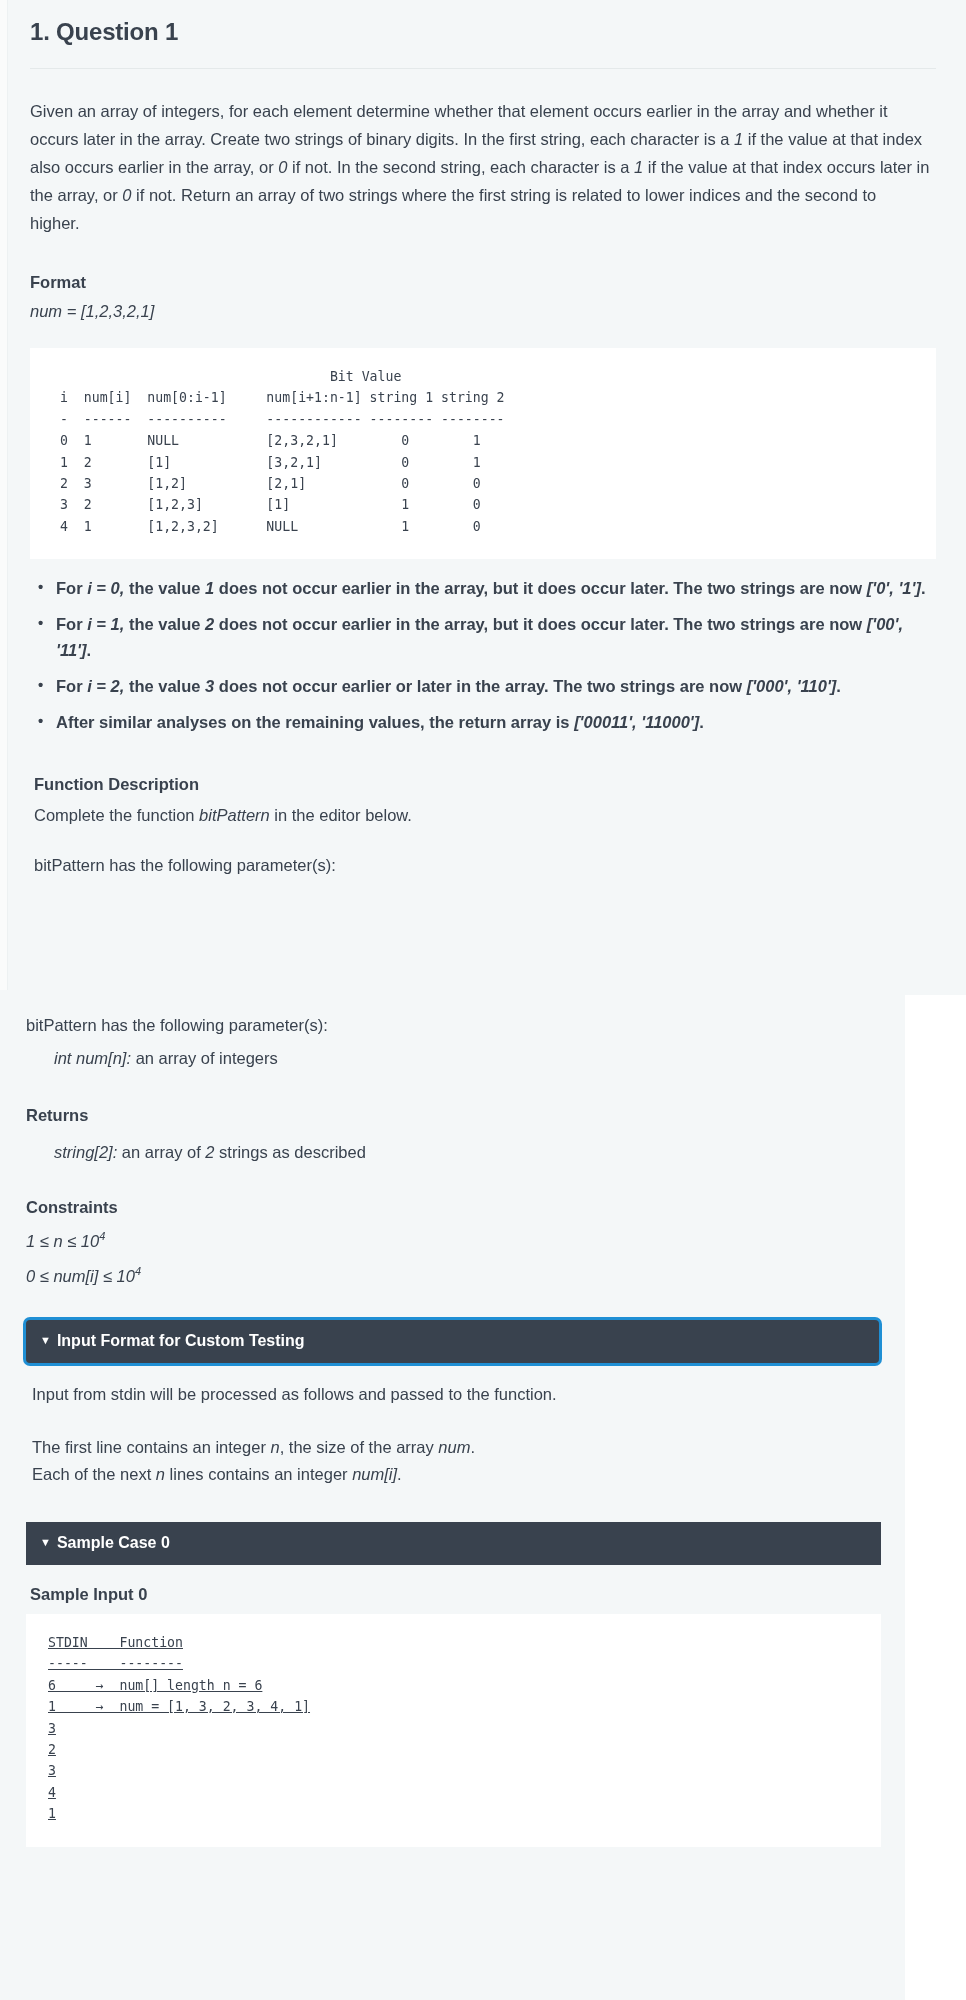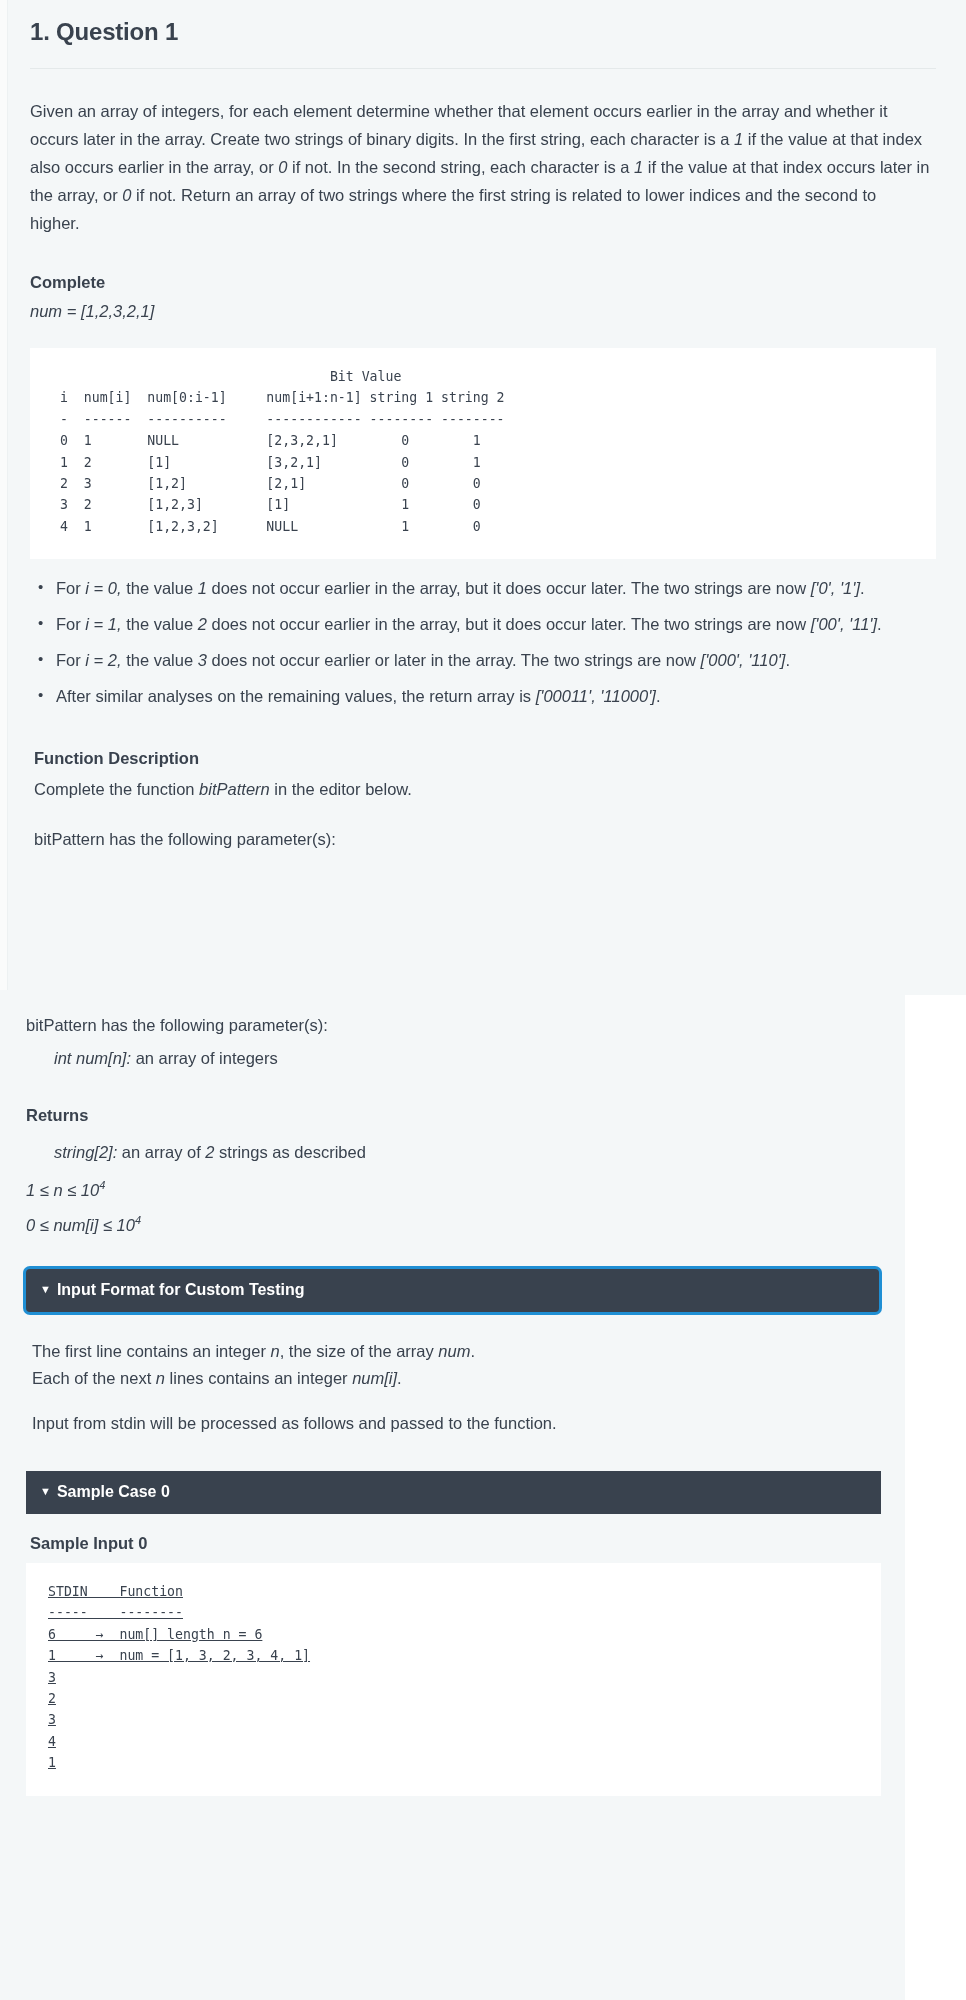--- a/index.html
+++ b/index.html
@@ -54,20 +54,21 @@
     white-space:pre;
     overflow:hidden;
   }
   #example-table-box{
     margin:26px 30px 0 30px;background:#be185d;
     height:205px;box-sizing:border-box;
   }
   ul.bullets{
     margin:22px 30px 1px 30px;padding:0 0 0 22px;
     list-style:none;
+    font-weight:bold;
   }
   ul.bullets li{
     position:relative;font-size:16.5px;line-height:26px;margin:0 0 10px 0;
     padding-left:4px;
   }
   ul.bullets li:before{
     content:"\2022";position:absolute;left:-14px;top:-1px;color:#39424e;font-size:15px;
   }
   #func-desc-head{margin:40px 0 0 34px;}
   #func-desc-body{margin:8px 0 0 34px;font-size:16.5px;line-height:26px;}
@@ -131,21 +132,21 @@
 
   <div class="left-rail"></div>
 
   <h1 id="page-title">1. Question 1</h1>
   <div id="title-rule"></div>
 
   <div id="intro-wrap">
     <p class="para"><span>Given an array of integers, for each element determine whether that element occurs earlier in the array and whether it occurs later in the array. Create two strings of binary digits. In the first string, each character is a </span><span class="i">1</span><span> if the value at that index also occurs earlier in the array, or </span><span class="i">0</span><span> if not. In the second string, each character is a </span><span class="i">1</span><span> if the value at that index occurs later in the array, or </span><span class="i">0</span><span> if not. Return an array of two strings where the first string is related to lower indices and the second to higher.</span></p>
   </div>
 
-  <h3 class="sect" id="example-head">Complete</h3>
+  <h3 class="sect" id="example-head">Format</h3>
   <div id="example-num">num = [1,2,3,2,1]</div>
 
   <div id="example-table-box">
     <pre class="code">                                   Bit Value
  i  num[i]  num[0:i-1]     num[i+1:n-1] string 1 string 2
  -  ------  ----------     ------------ -------- --------
  0  1       NULL           [2,3,2,1]        0        1
  1  2       [1]            [3,2,1]          0        1
  2  3       [1,2]          [2,1]            0        0
  3  2       [1,2,3]        [1]              1        0
@@ -166,35 +167,36 @@
 </div>
 
 <div id="lower-panel">
 
   <div class="lp-text" id="param-head">bitPattern has the following parameter(s):</div>
   <div class="lp-text" id="param-item"><span class="i">int num[n]:</span><span> an array of integers</span></div>
 
   <h3 class="sect" id="returns-head">Returns</h3>
   <div class="lp-text" id="returns-item"><span class="i">string[2]:</span><span> an array of </span><span class="i">2</span><span> strings as described</span></div>
 
+  <h3 class="sect" id="constraints-head">Constraints</h3>
   <div class="constraint"><span>1 ≤ n ≤ 10</span><sup>4</sup></div>
   <div class="constraint"><span>0 ≤ num[i] ≤ 10</span><sup>4</sup></div>
 
   <div class="accordion" id="input-format-bar">
     <span class="caret">▼</span>
     <span>Input Format for Custom Testing</span>
   </div>
 
+  <div id="input-format-body">
+    <p>Input from stdin will be processed as follows and passed to the function.</p>
+  </div>
+
   <div id="stdin-desc">
     <p><span>The first line contains an integer </span><span class="i">n</span><span>, the size of the array </span><span class="i">num</span><span>.</span></p>
     <p><span>Each of the next </span><span class="i">n</span><span> lines contains an integer </span><span class="i">num[i]</span><span>.</span></p>
-  </div>
-
-  <div id="input-format-body">
-    <p>Input from stdin will be processed as follows and passed to the function.</p>
   </div>
 
   <div class="accordion" id="sample-case-bar">
     <span class="caret">▼</span>
     <span>Sample Case 0</span>
   </div>
 
   <h4 class="sub" id="sample-input-head">Sample Input 0</h4>
   <div id="sample-input-box">
     <pre class="code">STDIN    Function

